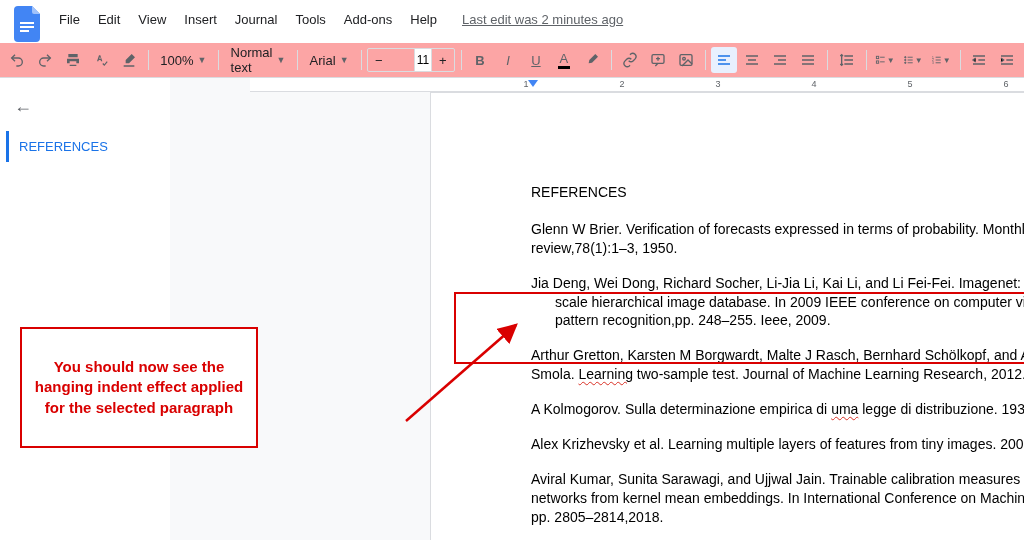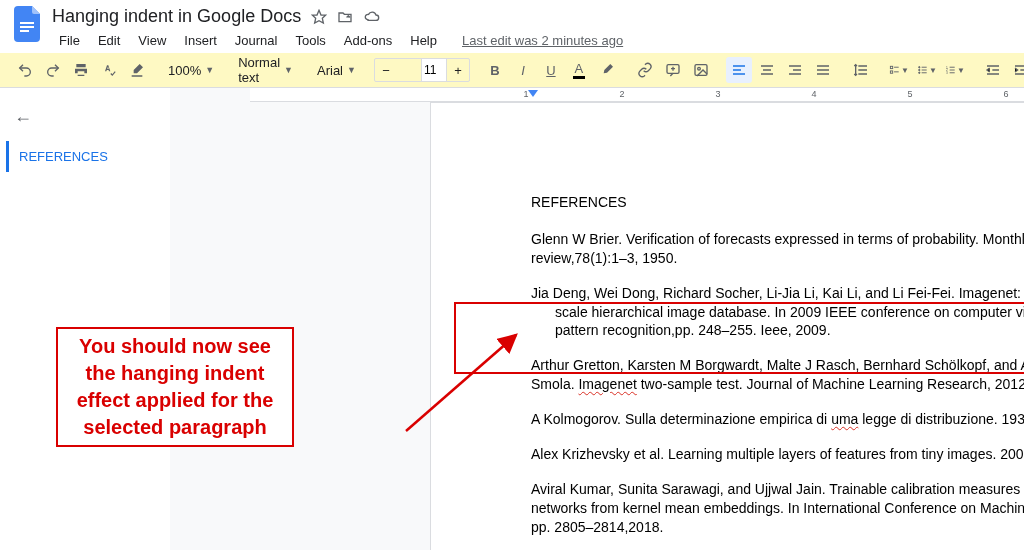--- a/index.html
+++ b/index.html
@@ -26,36 +26,36 @@
   .title-area{flex:1;}
   .title-row{display:flex;align-items:center;gap:10px;}
   .doc-title{font-size:18px;color:var(--txt);}
   .title-icon{color:#5f6368;display:inline-flex;}
   .menu-row{display:flex;align-items:center;gap:4px;margin-top:2px;}
   .menu-item{padding:4px 7px;color:var(--txt);cursor:pointer;border-radius:3px;}
   .last-edit{color:var(--muted);text-decoration:underline;margin-left:14px;}
   
   .toolbar{
     display:flex;align-items:center;gap:2px;
-    padding:4px 12px;
+    padding:4px 4px;
     border-top:1px solid #fff;
     border-bottom:1px solid var(--border);
-    background:#fef9c3;
+    background:#fca5a5;
   }
   .tbtn{
     min-width:26px;height:26px;display:flex;align-items:center;justify-content:center;
     color:var(--muted);cursor:pointer;border-radius:3px;padding:0 3px;
   }
   .tbtn.active{background:#e8f0fe;color:var(--blue);}
   .tdrop{display:flex;align-items:center;height:26px;padding:0 6px;color:var(--txt);cursor:pointer;gap:4px;}
   .tdrop .caret{font-size:9px;color:var(--muted);}
   .sep{width:1px;height:20px;background:var(--border);margin:0 4px;}
   .fontsize{display:flex;align-items:center;border:1px solid var(--border);border-radius:2px;height:24px;}
   .fontsize span{width:22px;text-align:center;cursor:pointer;}
-  .fontsize input{width:26px;border:none;border-left:1px solid var(--border);border-right:1px solid var(--border);font-size:12px;height:22px;margin-left:24px;}
+  .fontsize input{width:18px;border:none;border-left:1px solid var(--border);border-right:1px solid var(--border);text-align:center;font-size:12px;height:22px;margin-left:24px;}
   .tb-bold{font-weight:bold;}
   .tb-italic{font-style:italic;}
   .tb-underline{text-decoration:underline;}
   
   .main{display:flex;height:calc(558px - 96px);background:var(--bg);}
   .outline{
     width:170px;background:#fff;border-right:none;padding:14px 6px 6px 6px;
   }
   .outline-back{color:var(--muted);font-size:18px;padding:4px 8px;cursor:pointer;}
   .outline-item{
@@ -83,22 +83,22 @@
   }
   .page-inner{width:570px;font-size:14px;line-height:1.35;color:#000;}
   .page-h{font-size:14px;letter-spacing:0;margin-bottom:18px;}
   .ref{margin-bottom:16px;}
   .hang{padding-left:24px;text-indent:-24px;}
   .squig{text-decoration:underline wavy #d93025 1px;text-underline-offset:2px;}
   
   .anno-box{
     position:absolute;left:20px;top:327px;width:238px;
     border:2px solid #d90000;background:#fff;
-    color:#d90000;font-weight:700;font-size:20px;text-align:center;
-    padding:4px 10px;line-height:1.35;margin-left:36px;
+    color:#d90000;font-weight:700;font-size:15px;text-align:center;
+    padding:28px 10px;line-height:1.35;
   }
   .highlight-box{
     position:absolute;border:2px solid #d90000;
     left:284px;top:214px;width:660px;height:72px;
   }
   svg.arrow{position:absolute;left:228px;top:233px;width:130px;height:120px;pointer-events:none;}
 </style>
 </head>
 <body>
 
@@ -106,39 +106,20 @@
   <div class="logo">
     <svg viewBox="0 0 28 36">
         <path fill="#4285f4" d="M4 0h14l8 8v24a4 4 0 0 1-4 4H4a4 4 0 0 1-4-4V4a4 4 0 0 1 4-4z"></path>
         <path fill="#a1c2fa" d="M18 0l8 8h-6a2 2 0 0 1-2-2V0z"></path>
         <rect x="6" y="16" width="14" height="2" fill="#fff"></rect>
         <rect x="6" y="20" width="14" height="2" fill="#fff"></rect>
         <rect x="6" y="24" width="9" height="2" fill="#fff"></rect>
       </svg>
   </div>
   <div class="title-area">
-    <div class="title-row">
-      <span class="doc-title">Hanging indent in Google Docs</span>
-      <span class="title-icon">
-        <svg width="16" height="16" viewBox="0 0 24 24" fill="none" stroke="#5f6368" stroke-width="2">
-            <polygon points="12 2 15 9 22 9.3 17 14 18.5 21 12 17.5 5.5 21 7 14 2 9.3 9 9"></polygon>
-          </svg>
-      </span>
-      <span class="title-icon">
-        <svg width="16" height="16" viewBox="0 0 24 24" fill="none" stroke="#5f6368" stroke-width="2">
-            <path d="M3 6h6l2 2h10v11H3z"></path>
-            <path d="M17 12v-2m0 0l-2 2m2-2l2 2" stroke-linecap="round"></path>
-          </svg>
-      </span>
-      <span class="title-icon">
-        <svg width="18" height="16" viewBox="0 0 24 24" fill="none" stroke="#5f6368" stroke-width="2">
-            <path d="M6 16a4 4 0 1 1 .8-7.9A6 6 0 0 1 18 9a4 4 0 0 1 0 8H6z"></path>
-          </svg>
-      </span>
-    </div>
     <div class="menu-row">
       <span class="menu-item">File</span>
       <span class="menu-item">Edit</span>
       <span class="menu-item">View</span>
       <span class="menu-item">Insert</span>
       <span class="menu-item">Journal</span>
       <span class="menu-item">Tools</span>
       <span class="menu-item">Add-ons</span>
       <span class="menu-item">Help</span>
       <span class="last-edit">Last edit was 2 minutes ago</span>
@@ -316,21 +297,21 @@
       <span class="num" style="left:660px">5</span>
       <span class="num" style="left:756px">6</span>
 
     </div>
 
     <div class="page">
       <div class="page-inner">
         <div class="page-h">REFERENCES</div>
         <div class="ref">Glenn W Brier. Verification of forecasts expressed in terms of probability. Monthly weather review,78(1):1–3, 1950.</div>
         <div class="ref hang">Jia Deng, Wei Dong, Richard Socher, Li-Jia Li, Kai Li, and Li Fei-Fei. Imagenet: A large-scale hierarchical image database. In 2009 IEEE conference on computer vision and pattern recognition,pp. 248–255. Ieee, 2009.</div>
-        <div class="ref">Arthur Gretton, Karsten M Borgwardt, Malte J Rasch, Bernhard Schölkopf, and Alexander Smola. <span class="squig">Imagenet</span> two-sample test. Journal of Machine Learning Research, 2012.</div>
+        <div class="ref">Arthur Gretton, Karsten M Borgwardt, Malte J Rasch, Bernhard Schölkopf, and Alexander Smola. <span class="squig">Learning</span> two-sample test. Journal of Machine Learning Research, 2012.</div>
         <div class="ref">A Kolmogorov. Sulla determinazione empirica di <span class="squig">uma</span> legge di distribuzione. 1933.</div>
         <div class="ref">Alex Krizhevsky et al. Learning multiple layers of features from tiny images. 2009.</div>
         <div class="ref">Aviral Kumar, Sunita Sarawagi, and Ujjwal Jain. Trainable calibration measures for neural networks from kernel mean embeddings. In International Conference on Machine Learning, pp. 2805–2814,2018.</div>
       </div>
     </div>
 
     <div class="highlight-box"></div>
 
     <svg class="arrow" viewBox="0 0 130 120">
       <defs>

